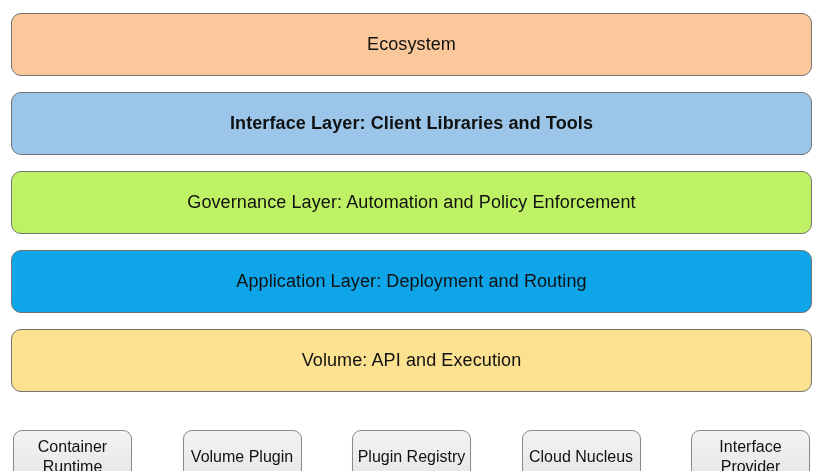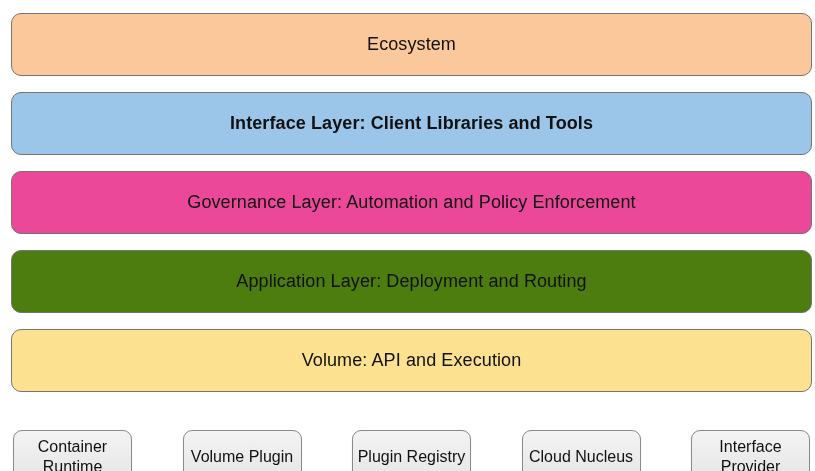--- a/index.html
+++ b/index.html
@@ -60,25 +60,25 @@
 <div class="diagram">
 
   <div class="layer" style="background-color: rgb(250, 200, 154);">
     <span class="layer-label">Ecosystem</span>
   </div>
 
   <div class="layer" style="background-color: rgb(155, 198, 233); font-weight: bold;">
     <span class="layer-label">Interface Layer: Client Libraries and Tools</span>
   </div>
 
-  <div class="layer" style="background-color: #ec4899;">
+  <div class="layer" style="background-color: #bef264;">
     <span class="layer-label">Governance Layer: Automation and Policy Enforcement</span>
   </div>
 
-  <div class="layer" style="background-color: #4d7c0f;">
+  <div class="layer" style="background-color: #0ea5e9;">
     <span class="layer-label">Application Layer: Deployment and Routing</span>
   </div>
 
   <div class="layer" style="background-color: rgb(252, 225, 144);">
     <span class="layer-label">Volume: API and Execution</span>
   </div>
 
   <div class="providers">
     <div class="provider">
       <span class="provider-label">Container Runtime</span>

